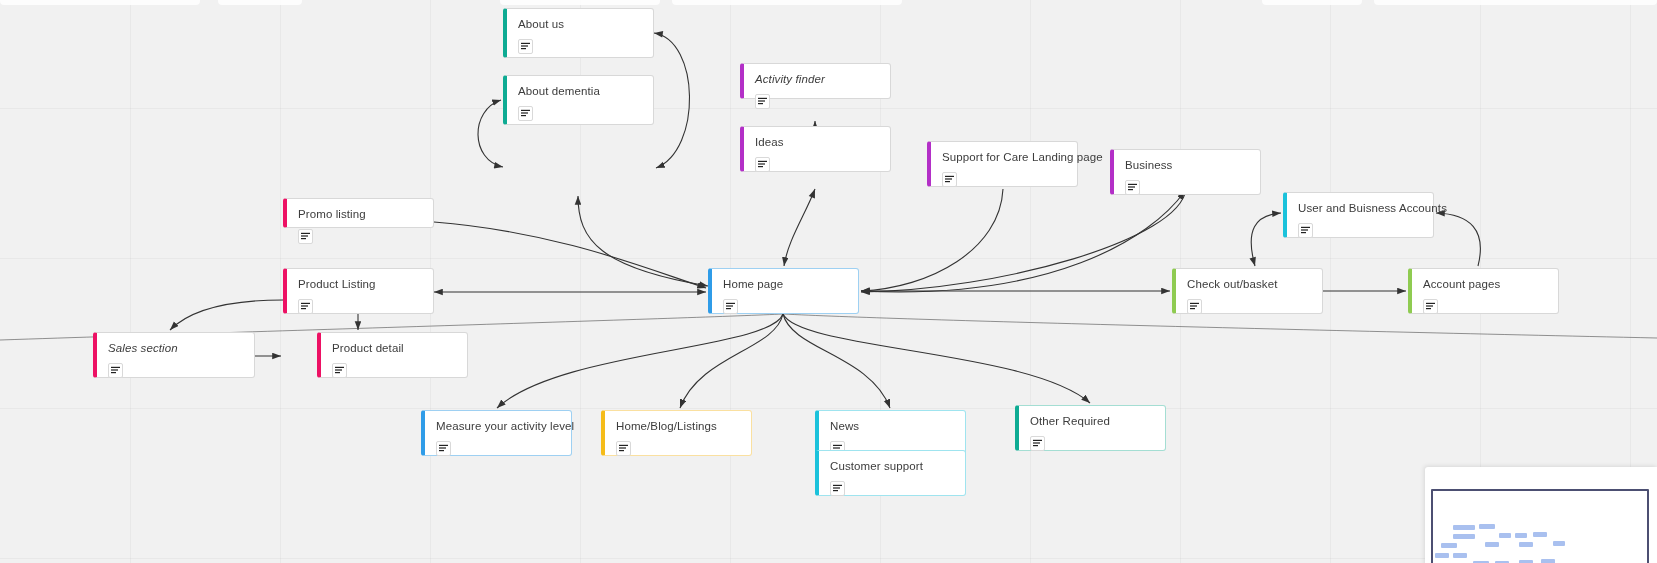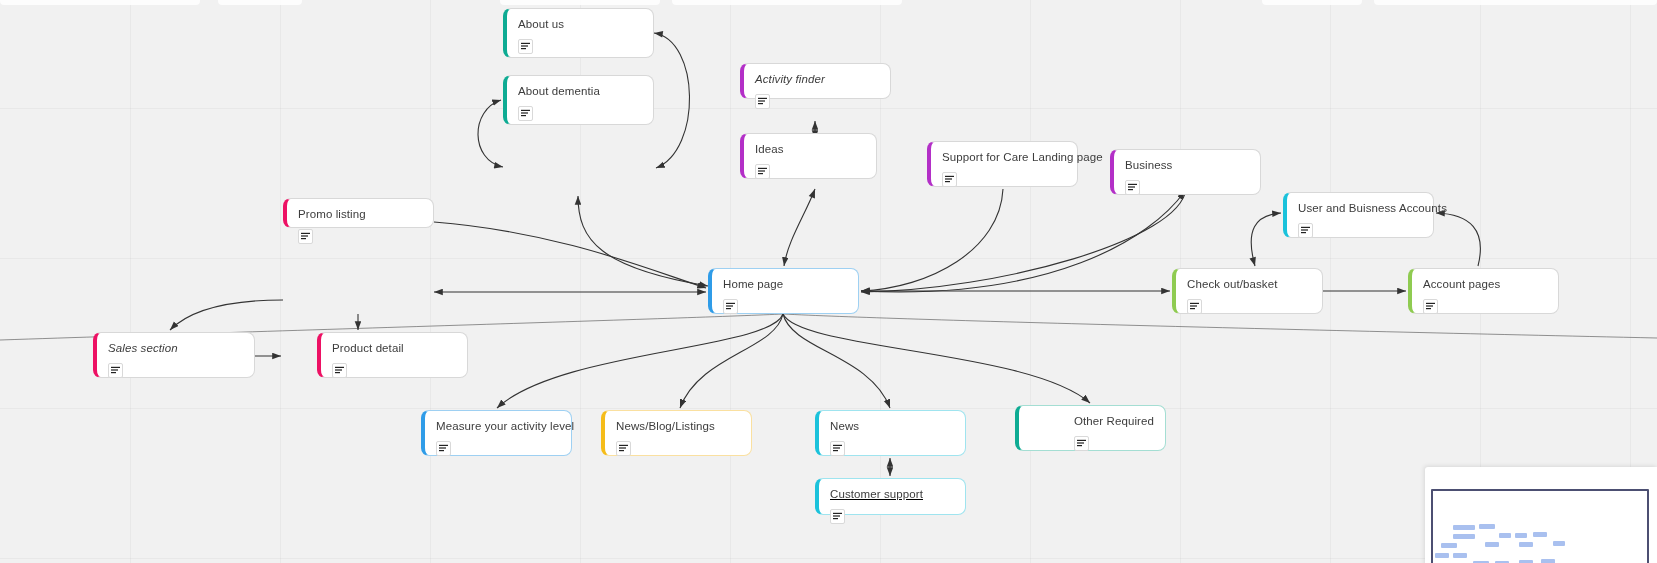--- a/index.html
+++ b/index.html
@@ -35,21 +35,21 @@
     position: absolute;
     top: 0; left: 0;
     width: 1657px; height: 563px;
     pointer-events: none;
   }
   .node {
     position: absolute;
     background: #ffffff;
     border: 1px solid #d8d8d8;
     border-left-width: 4px;
-    border-radius: 8px;
+    border-radius: 3px;
     box-shadow: 0 0 0 0 rgba(0,0,0,0);
   }
   .node .title {
     font-size: 11.5px;
     color: #3c3c3c;
     line-height: 13px;
     padding: 9px 0 0 11px;
     letter-spacing: 0.1px;
     white-space: nowrap;
   }
@@ -186,21 +186,21 @@
     <div class="title">Activity finder</div>
     <div class="ico">
         <svg width="9" height="9" viewBox="0 0 9 9">
           <rect x="0" y="0.8" width="9" height="1.2" fill="#222"></rect>
           <rect x="0" y="3.4" width="7" height="1.2" fill="#222"></rect>
           <rect x="0" y="6" width="5" height="1.2" fill="#222"></rect>
         </svg>
       </div>
   </div>
 
-  <div class="node" style="left:740px;top:133px;width:137px;height:46px;border-left-color:#b32fc7;">
+  <div class="node" style="left:740px;top:126px;width:151px;height:46px;border-left-color:#b32fc7;">
     <div class="title">Ideas</div>
     <div class="ico">
         <svg width="9" height="9" viewBox="0 0 9 9">
           <rect x="0" y="0.8" width="9" height="1.2" fill="#222"></rect>
           <rect x="0" y="3.4" width="7" height="1.2" fill="#222"></rect>
           <rect x="0" y="6" width="5" height="1.2" fill="#222"></rect>
         </svg>
       </div>
   </div>
 
@@ -230,20 +230,30 @@
     <div class="title">Promo listing</div>
     <div class="ico">
         <svg width="9" height="9" viewBox="0 0 9 9">
           <rect x="0" y="0.8" width="9" height="1.2" fill="#222"></rect>
           <rect x="0" y="3.4" width="7" height="1.2" fill="#222"></rect>
           <rect x="0" y="6" width="5" height="1.2" fill="#222"></rect>
         </svg>
       </div>
   </div>
 
+  <div class="node" style="left:283px;top:268px;width:151px;height:46px;border-left-color:#ed1164;">
+    <div class="title">Product Listing</div>
+    <div class="ico">
+        <svg width="9" height="9" viewBox="0 0 9 9">
+          <rect x="0" y="0.8" width="9" height="1.2" fill="#222"></rect>
+          <rect x="0" y="3.4" width="7" height="1.2" fill="#222"></rect>
+          <rect x="0" y="6" width="5" height="1.2" fill="#222"></rect>
+        </svg>
+      </div>
+  </div>
 
   <div class="node" style="left:93px;top:332px;width:162px;height:46px;border-left-color:#ed1164;font-style:italic;">
     <div class="title">Sales section</div>
     <div class="ico">
         <svg width="9" height="9" viewBox="0 0 9 9">
           <rect x="0" y="0.8" width="9" height="1.2" fill="#222"></rect>
           <rect x="0" y="3.4" width="7" height="1.2" fill="#222"></rect>
           <rect x="0" y="6" width="5" height="1.2" fill="#222"></rect>
         </svg>
       </div>
@@ -309,53 +319,53 @@
     <div class="ico">
         <svg width="9" height="9" viewBox="0 0 9 9">
           <rect x="0" y="0.8" width="9" height="1.2" fill="#222"></rect>
           <rect x="0" y="3.4" width="7" height="1.2" fill="#222"></rect>
           <rect x="0" y="6" width="5" height="1.2" fill="#222"></rect>
         </svg>
       </div>
   </div>
 
   <div class="node" style="left:601px;top:410px;width:151px;height:46px;border-left-color:#f5bc19;border-color:#fae0a0;border-left-color:#f5bc19;">
-    <div class="title">News/Blog/Listings</div>
+    <div class="title">Home/Blog/Listings</div>
     <div class="ico">
         <svg width="9" height="9" viewBox="0 0 9 9">
           <rect x="0" y="0.8" width="9" height="1.2" fill="#222"></rect>
           <rect x="0" y="3.4" width="7" height="1.2" fill="#222"></rect>
           <rect x="0" y="6" width="5" height="1.2" fill="#222"></rect>
         </svg>
       </div>
   </div>
 
   <div class="node" style="left:815px;top:410px;width:151px;height:46px;border-left-color:#1bc2db;border-color:#9fe4ef;border-left-color:#1bc2db;">
     <div class="title">News</div>
     <div class="ico">
         <svg width="9" height="9" viewBox="0 0 9 9">
           <rect x="0" y="0.8" width="9" height="1.2" fill="#222"></rect>
           <rect x="0" y="3.4" width="7" height="1.2" fill="#222"></rect>
           <rect x="0" y="6" width="5" height="1.2" fill="#222"></rect>
         </svg>
       </div>
   </div>
 
-  <div class="node" style="left:1015px;top:405px;width:151px;height:46px;border-left-color:#0eab93;border-color:#a4ded3;border-left-color:#0eab93;padding-left:44px;">
+  <div class="node" style="left:1015px;top:405px;width:151px;height:46px;border-left-color:#0eab93;border-color:#a4ded3;border-left-color:#0eab93;">
     <div class="title">Other Required</div>
     <div class="ico">
         <svg width="9" height="9" viewBox="0 0 9 9">
           <rect x="0" y="0.8" width="9" height="1.2" fill="#222"></rect>
           <rect x="0" y="3.4" width="7" height="1.2" fill="#222"></rect>
           <rect x="0" y="6" width="5" height="1.2" fill="#222"></rect>
         </svg>
       </div>
   </div>
 
-  <div class="node" style="left:815px;top:478px;width:151px;height:37px;border-left-color:#1bc2db;border-color:#9fe4ef;border-left-color:#1bc2db;text-decoration:underline;">
+  <div class="node" style="left:815px;top:450px;width:151px;height:46px;border-left-color:#1bc2db;border-color:#9fe4ef;border-left-color:#1bc2db;">
     <div class="title">Customer support</div>
     <div class="ico">
         <svg width="9" height="9" viewBox="0 0 9 9">
           <rect x="0" y="0.8" width="9" height="1.2" fill="#222"></rect>
           <rect x="0" y="3.4" width="7" height="1.2" fill="#222"></rect>
           <rect x="0" y="6" width="5" height="1.2" fill="#222"></rect>
         </svg>
       </div>
   </div>
 

